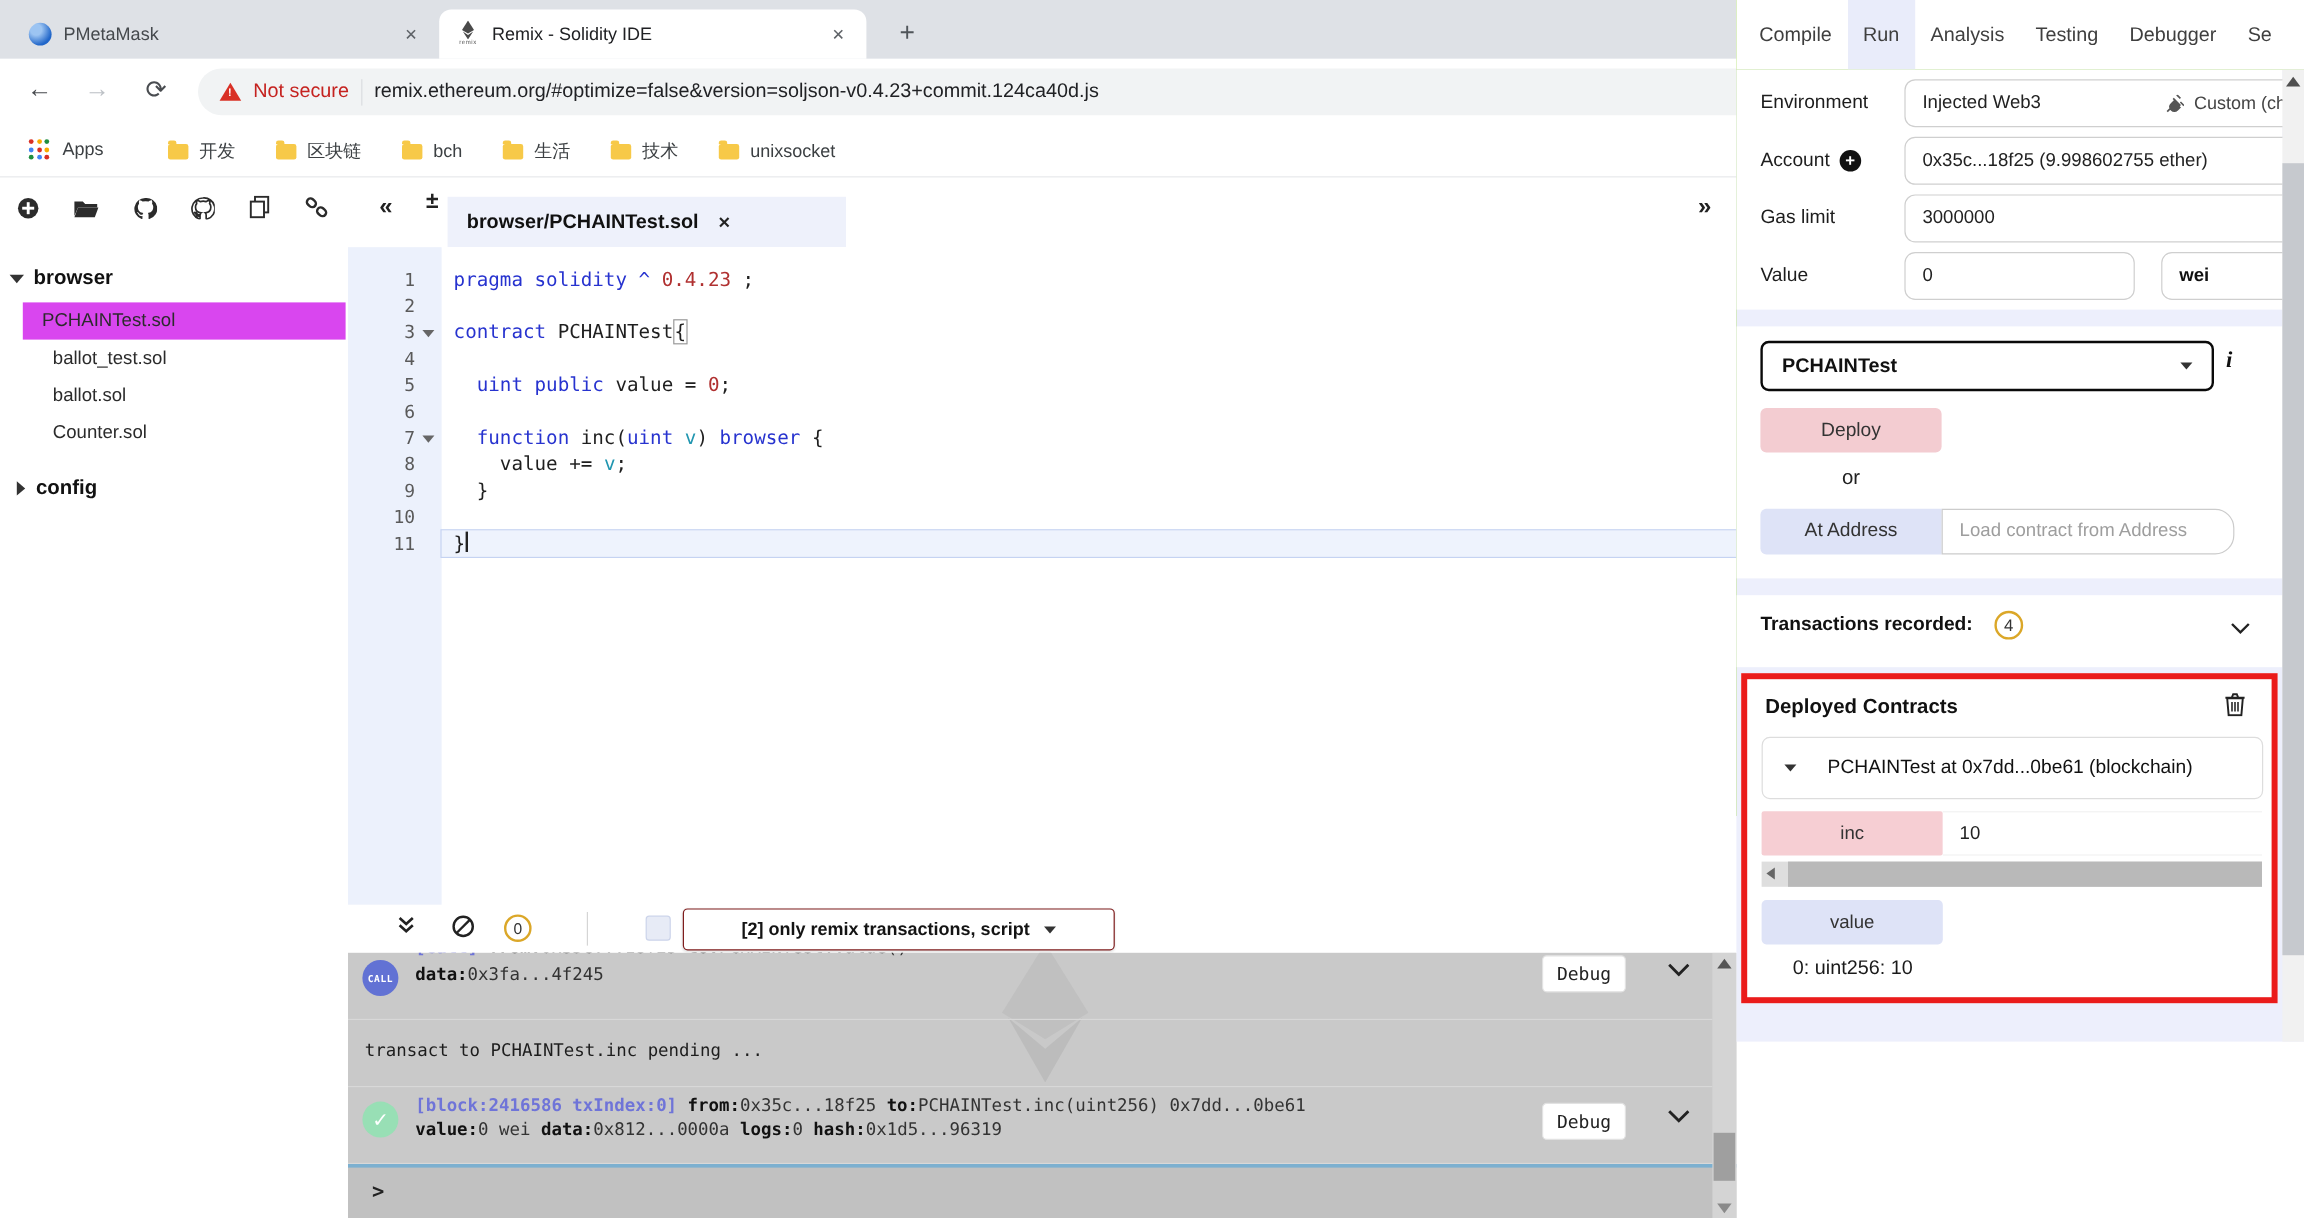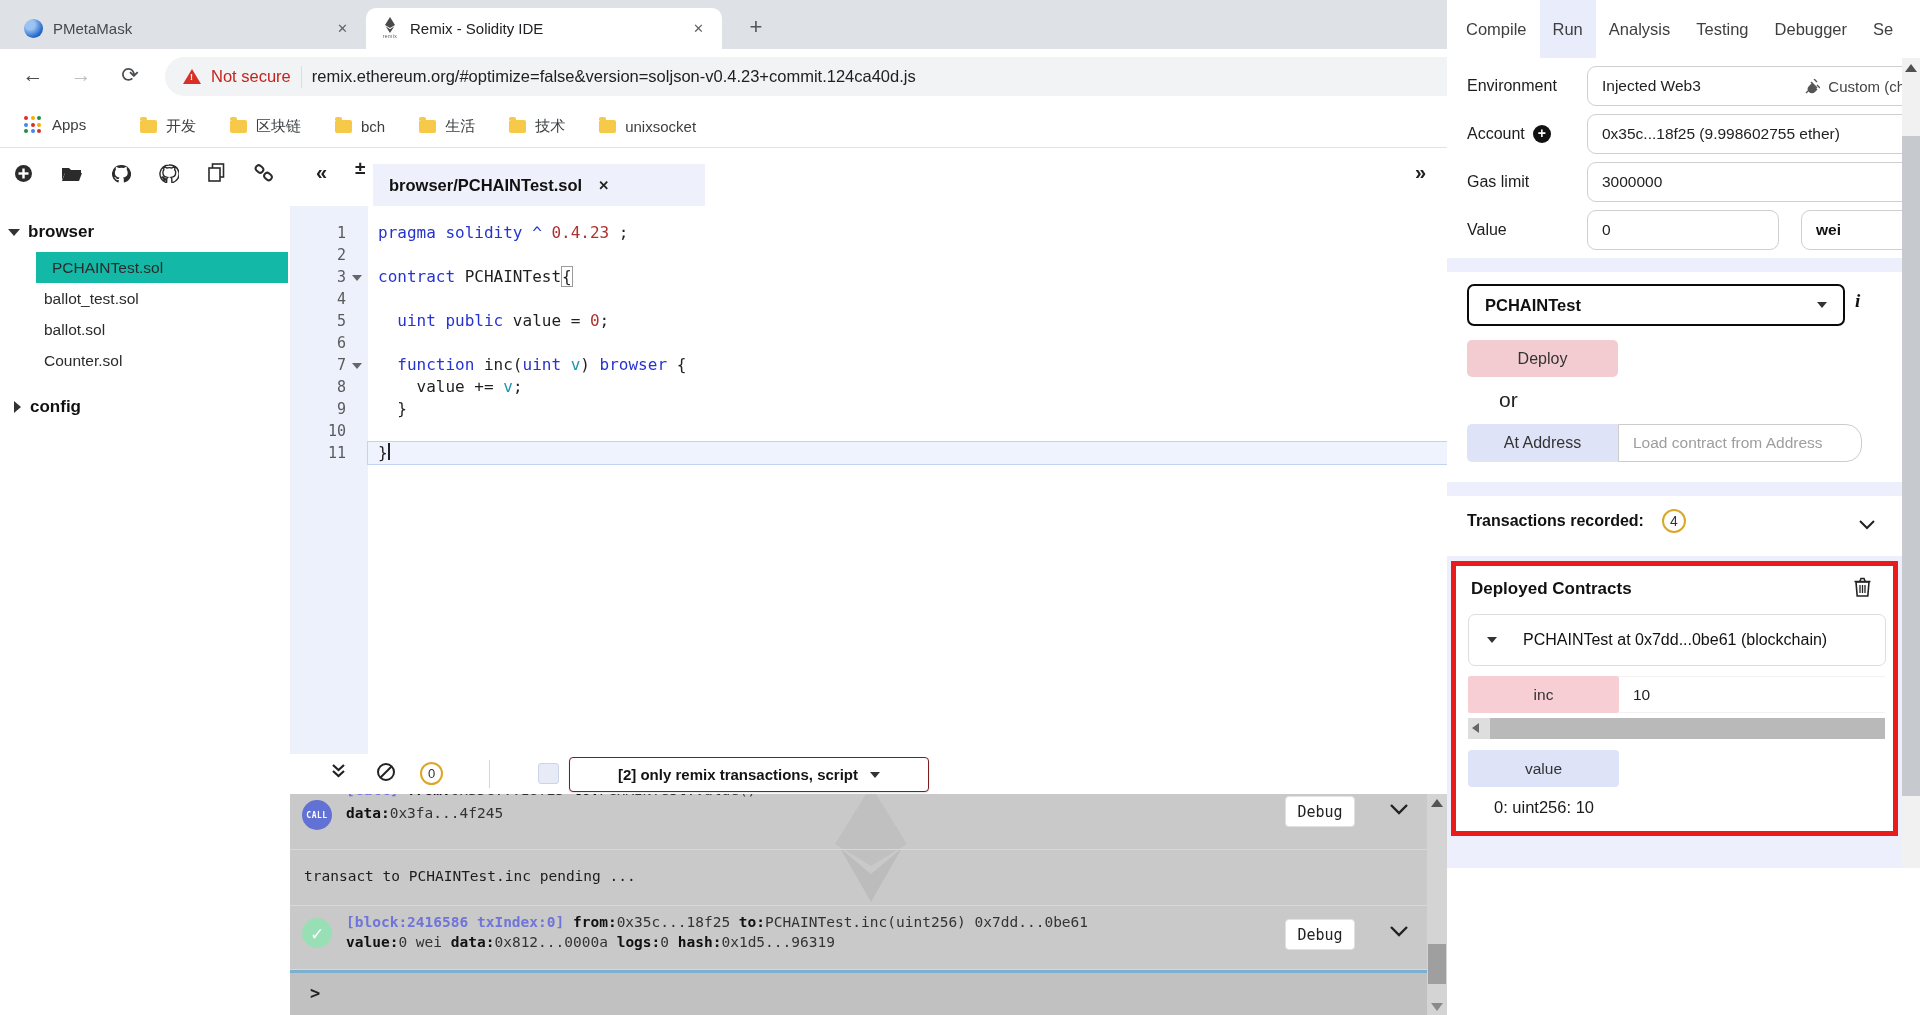--- a/index.html
+++ b/index.html
@@ -73,21 +73,21 @@
   #collapse-right{position:absolute;left:1415px;top:13px}
 
   
   #explorer-tree{position:absolute;left:0;top:58px;width:290px;height:810px;background:#fff}
   .tri{display:inline-block;width:0;height:0;vertical-align:middle}
   .tri-down{border-left:6px solid transparent;border-right:6px solid transparent;border-top:7px solid #333}
   .tri-right{border-top:6px solid transparent;border-bottom:6px solid transparent;border-left:7px solid #333}
   #root-folder{position:absolute;left:8px;top:16px;font-weight:bold;font-size:17px;color:#111;display:flex;gap:8px;align-items:center}
   #file-list{position:absolute;left:0;top:46px;width:100%}
   .file-item{height:31px;line-height:31px;padding-left:44px;font-size:15.5px;color:#2b2b2b}
-  .file-item.sel{background:#14b8a6;margin-left:36px;padding-left:16px;margin-right:2px}
+  .file-item.sel{background:#d946ef;margin-left:19px;padding-left:16px;margin-right:2px}
   #config-folder{position:absolute;left:14px;top:191px;font-weight:bold;font-size:17px;color:#111;display:flex;gap:9px;align-items:center}
 
   
   #editor{position:absolute;left:290px;top:58px;width:1157px;height:548px;background:#fff;font-family:"DejaVu Sans Mono",monospace}
   #gutter-bg{position:absolute;left:0;top:0;width:78px;height:548px;background:#ecf1fc}
   #code-lines{position:absolute;left:0;top:16px;width:100%}
   .code-line{display:flex;height:22px;line-height:22px;font-size:16px}
   .code-line .ln{width:56px;text-align:right;color:#5a5a5a;font-size:15px;flex:none}
   .code-line .fold{width:22px;flex:none;text-align:center}
   .code-line .fold .tri-down{border-left-width:5px;border-right-width:5px;border-top-width:6px;border-top-color:#666}
@@ -158,21 +158,21 @@
   #val-input{width:192px}
   #wei-box{position:absolute;left:354px;top:0;width:118px;height:40px;border:1px solid #cfcfcf;border-radius:9px;background:#fff;
     display:flex;align-items:center;padding:0 14px;font-weight:bold;font-size:15.5px;color:#111}
   #card2{top:214px;height:210px}
   #contract-select{position:absolute;left:20px;top:12px;width:378px;height:42px;border:2.5px solid #0a0a0a;border-radius:7px;
     display:flex;align-items:center;padding:0 16px;font-weight:bold;font-size:16.5px;color:#111;background:#fff}
   #contract-select .caret-down{margin-left:auto}
   #info-i{position:absolute;left:408px;top:18px;font-family:"Liberation Serif",serif;font-weight:bold;font-style:italic;font-size:19px;color:#111}
   #deploy-btn{position:absolute;left:20px;top:68px;width:151px;height:37px;background:#f3ccd1;border-radius:5px;
     display:flex;align-items:center;justify-content:center;font-size:16px;color:#333}
-  #or-label{position:absolute;left:52px;top:116px;font-size:21px;color:#222}
+  #or-label{position:absolute;left:88px;top:116px;font-size:17px;color:#222}
   #ataddr-btn{position:absolute;left:20px;top:152px;width:151px;height:38px;background:#dee3f7;border-radius:5px 0 0 5px;
     display:flex;align-items:center;justify-content:center;font-size:16px;color:#333}
   #ataddr-input{position:absolute;left:171px;top:152px;width:244px;height:38px;border:1px solid #ccc;border-radius:0 16px 16px 0;
     padding:0 14px;font-size:15.5px;color:#333;outline:0;font-family:"Liberation Sans",sans-serif}
   #ataddr-input::placeholder{color:#9e9e9e}
   #card3{top:438px;height:60px}
   #txrec-label{position:absolute;left:20px;top:16px;font-weight:bold;font-size:16px;color:#111}
   #txrec-badge{position:absolute;left:215px;top:13px;width:24px;height:24px;border-radius:50%;border:2px solid #dba728;
     font-size:14px;color:#333;display:flex;align-items:center;justify-content:center}
   #txrec-chev{position:absolute;left:412px;top:20px}

